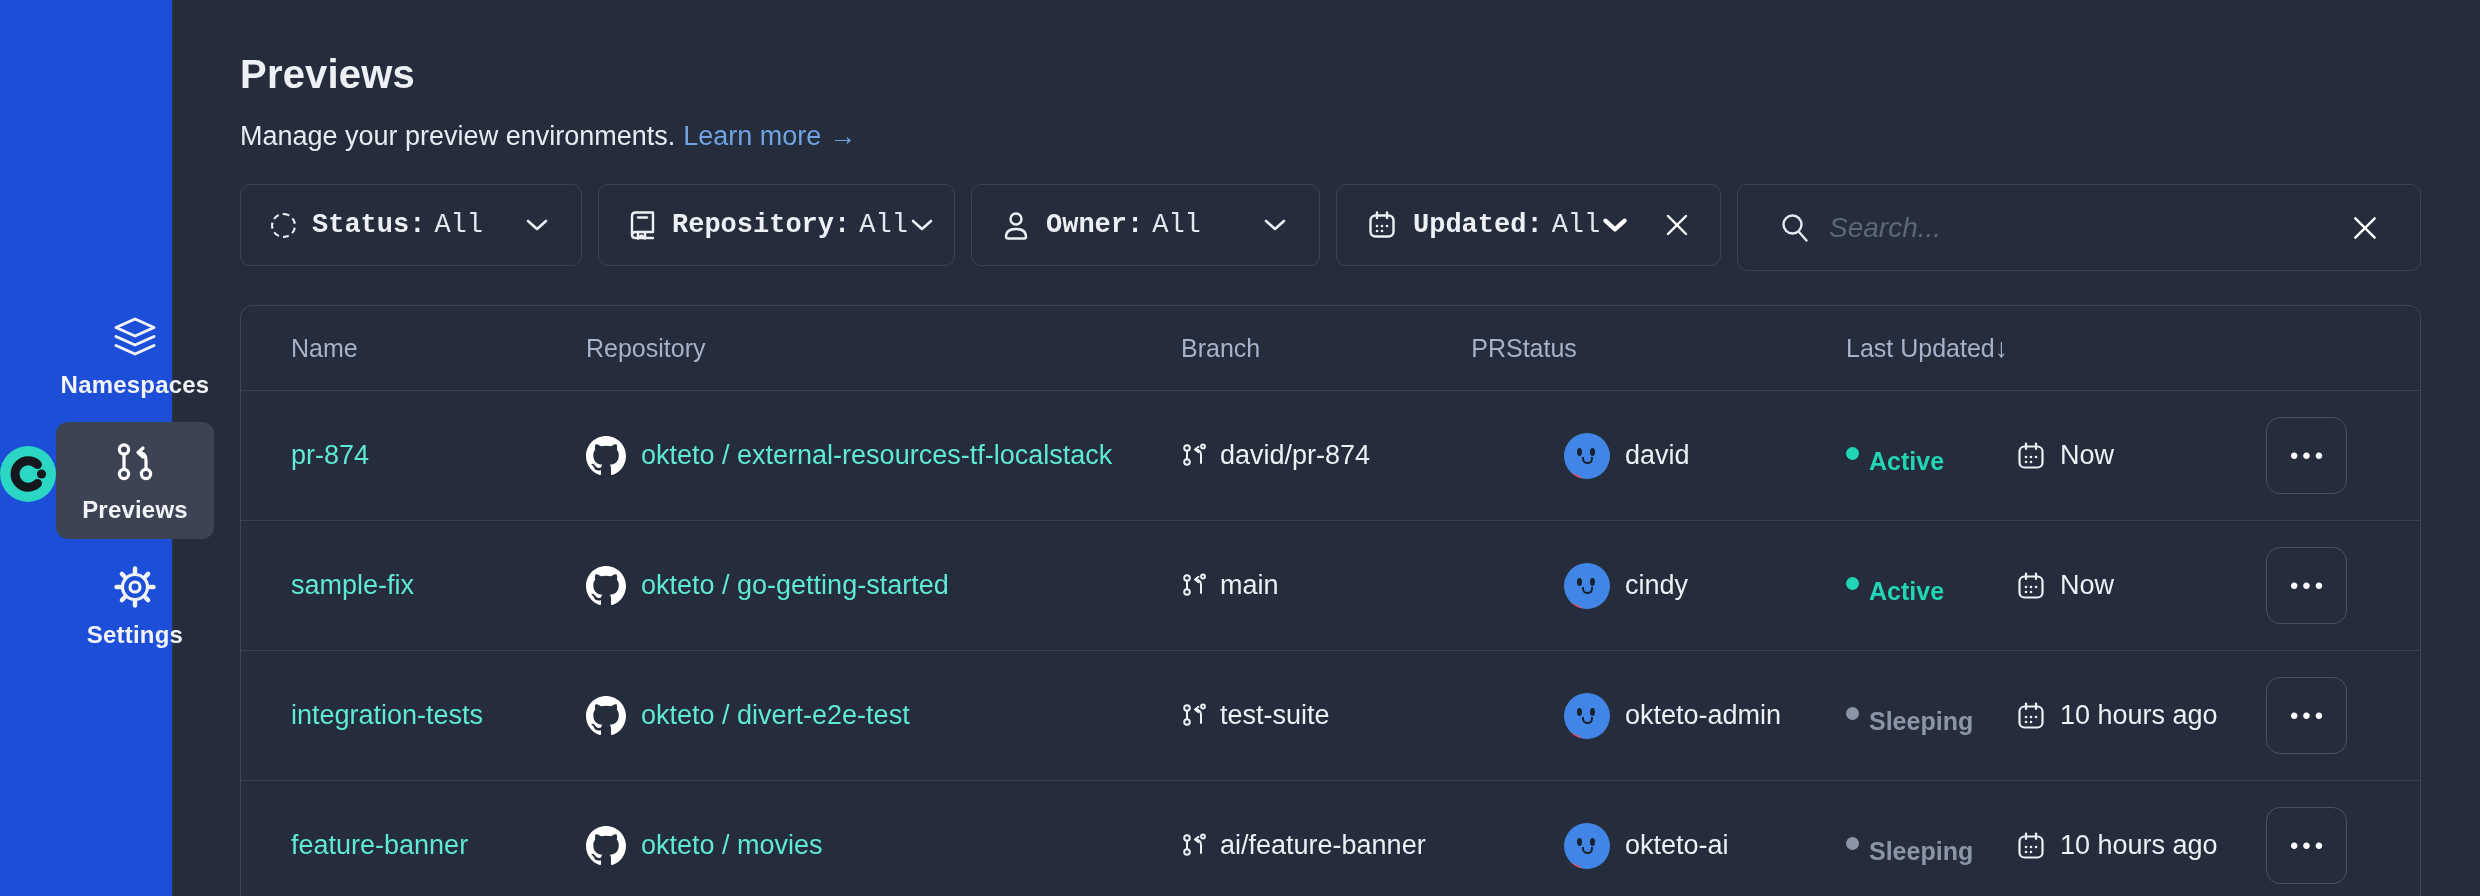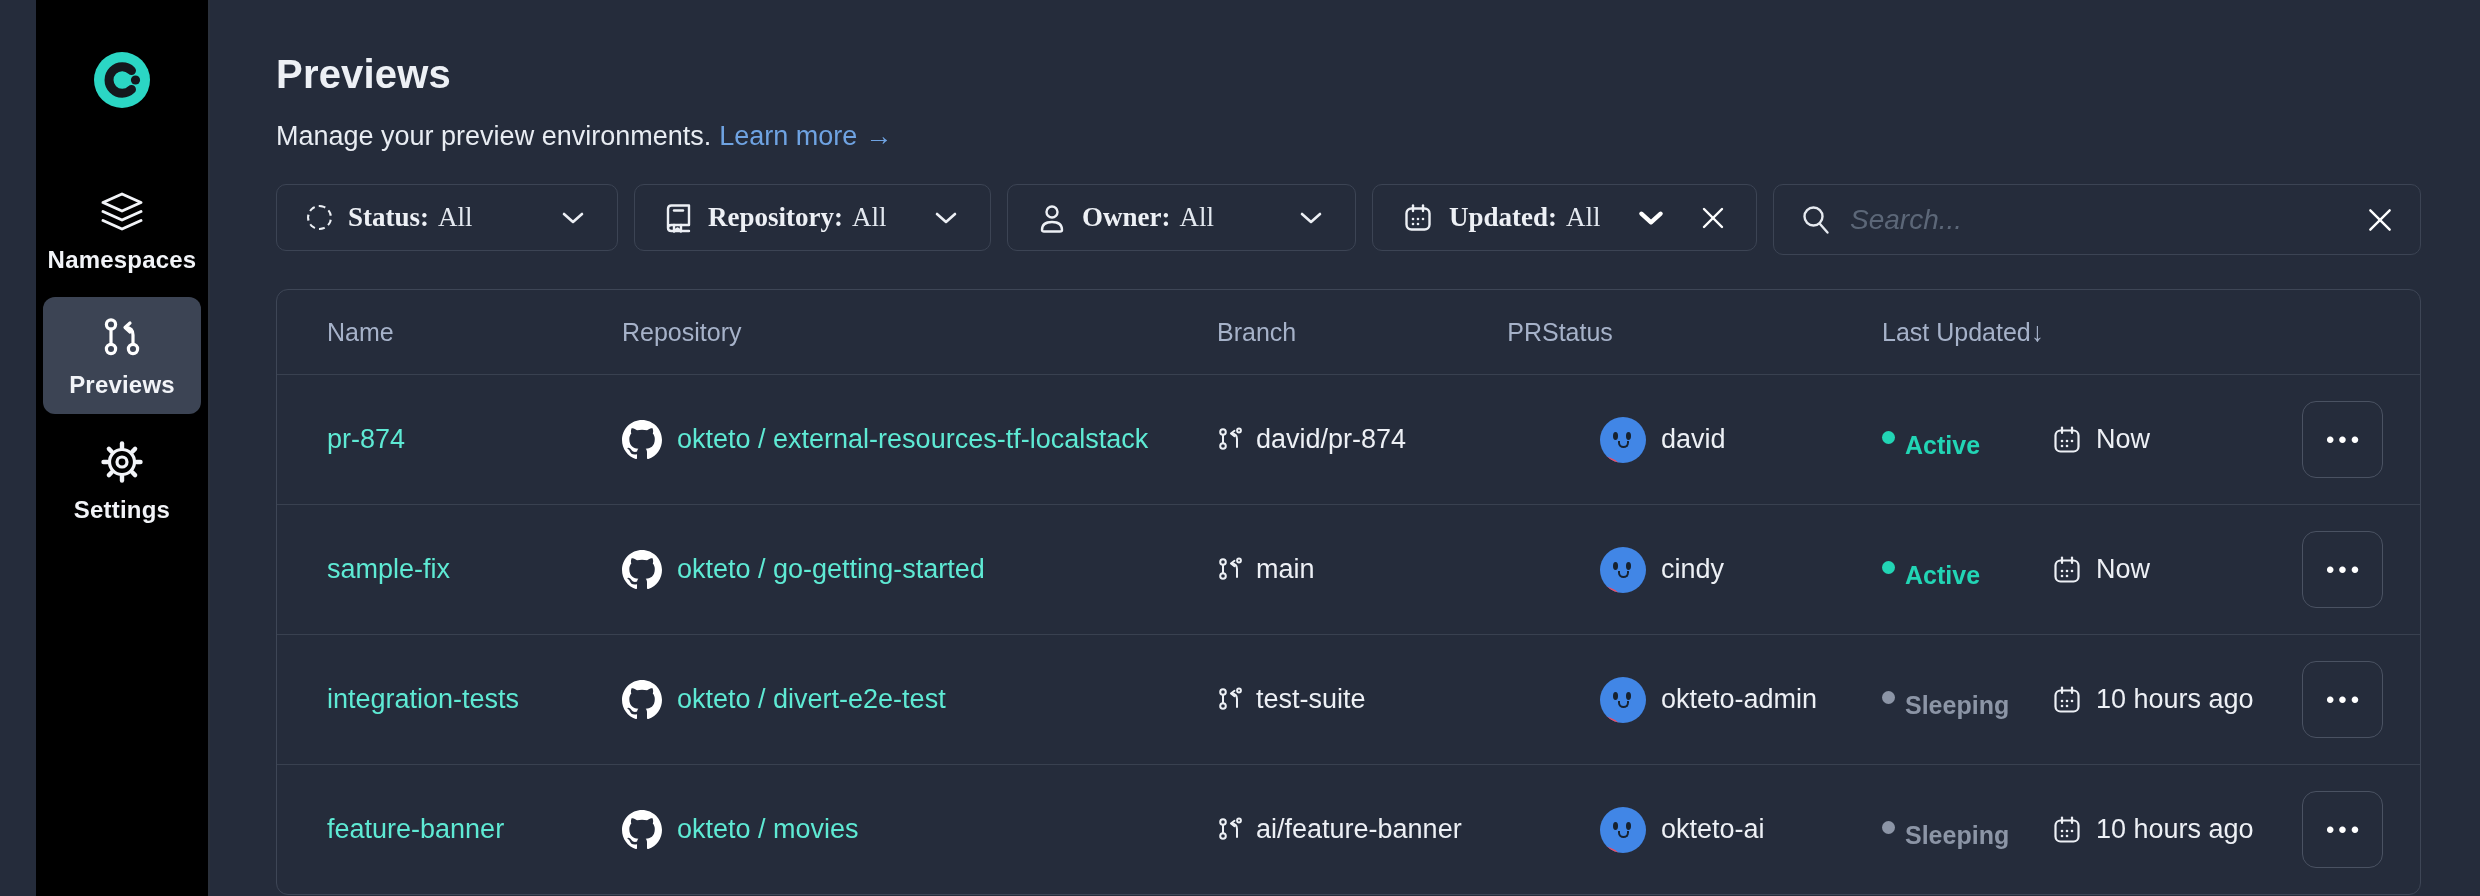--- a/index.html
+++ b/index.html
@@ -5,23 +5,23 @@
   * { margin:0; padding:0; box-sizing:border-box; }
   html,body { width:2480px; height:896px; overflow:hidden; }
   body {
     font-family:"Liberation Sans","DejaVu Sans",sans-serif;
     background:#252C3B; color:#EDF0F5;
   }
   .app { display:flex; width:2480px; height:896px; }
 
   
   .sidebar {
-    width:174px; height:100%; background:#000000; flex:0 0 174px;
+    width:174px; height:100%; background:#1d4ed8; flex:0 0 174px;
     border-right:2px solid #2A303B;
-    display:flex; flex-direction:column; align-items:center;margin-left:36px;
+    display:flex; flex-direction:row; align-items:center;
   }
   .logo { margin-top:52px; width:56px; height:56px; cursor:pointer; }
   .nav { margin-top:66px; display:flex; flex-direction:column; gap:8px; width:100%; }
   .nav-item {
     width:158px; margin:0 auto; padding:17px 0 15px; border-radius:12px;
     display:flex; flex-direction:column; align-items:center; gap:11px; cursor:pointer;
   }
   .nav-item.active { background:#3C4454; }
   .nav-label { font-size:24px; font-weight:700; color:#F2F4F8; letter-spacing:.2px; }
   .nav-icon svg { display:block; }
@@ -29,35 +29,35 @@
   
   .content { flex:1; padding:52px 59px 0 66px; }
   h1.page-title { font-size:40px; font-weight:700; letter-spacing:.2px; }
   .subtitle { margin-top:24px; font-size:27px; color:#E8ECF2; }
   .learn-more { color:#6FA3E2; cursor:pointer; text-decoration:none; margin-left:8px; }
   .learn-more .arr { margin-left:8px; font-weight:400; }
 
   
   .filters { margin-top:32px; display:flex; gap:16px; align-items:stretch; }
   .filter-btn {
-    height:67px; border:1.5px solid #3C4454; border-radius:10px; background:transparent;
+    height:82px; border:1.5px solid #3C4454; border-radius:10px; background:transparent;
     display:flex; align-items:center; padding:0 30px; color:#EDF0F5; cursor:pointer;
-    font-family:Liberation Serif, serif; font-size:27px;
+    font-family:Liberation Mono, monospace; font-size:27px;
   }
   .filter-btn .f-icon { display:flex; align-items:center; margin-right:16px; }
   .f-label { font-weight:700; }
   .f-value { font-weight:400; margin-left:9px; color:#E3E8EF; }
   .chev { margin-left:auto; display:flex; align-items:center; }
   .filter-btn .clear { margin-left:34px; display:flex; align-items:center; cursor:pointer; }
   .fb-status { width:342px; } .fb-repo { width:357px; } .fb-owner { width:349px; } .fb-updated { width:385px; }
   .dashed-circle { width:25px; height:25px; border:2.5px dashed #EDF0F5; border-radius:50%; }
 
   .search {
-    flex:1; height:71px; border:1.5px solid #3C4454; border-radius:10px;
-    display:flex; align-items:center; padding:0 26px;
+    flex:1; height:87px; border:1.5px solid #3C4454; border-radius:10px;
+    display:flex; align-items:center; padding:0 41px;
   }
   .search input {
     flex:1; background:transparent; border:none; outline:none; color:#EDF0F5;
     font-size:28px; margin-left:18px; font-family:inherit;
   }
   .search input::placeholder { color:#5C6778; font-style:italic; }
   .search .clear { display:flex; cursor:pointer; }
 
   
   .table {

